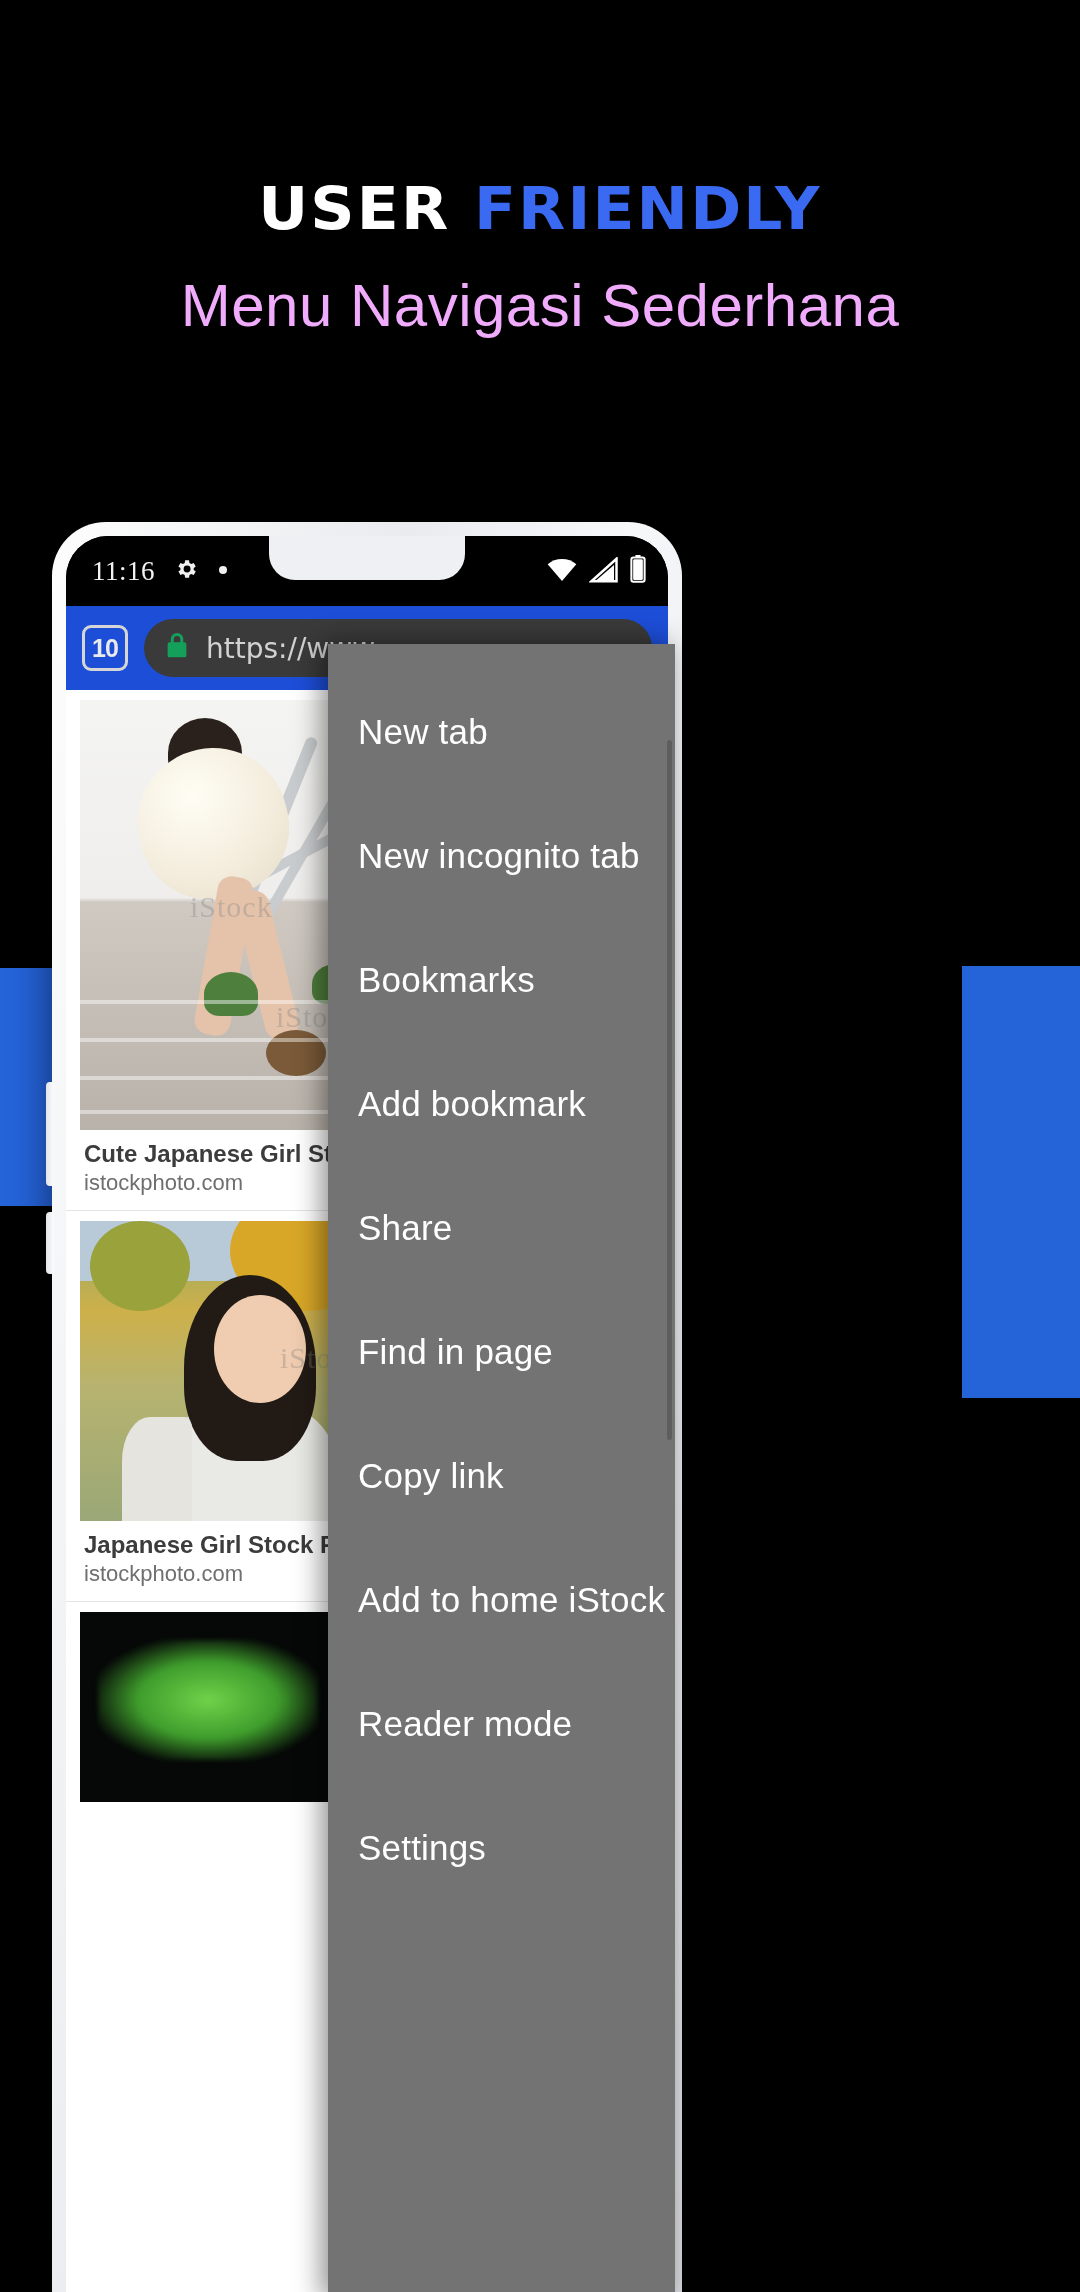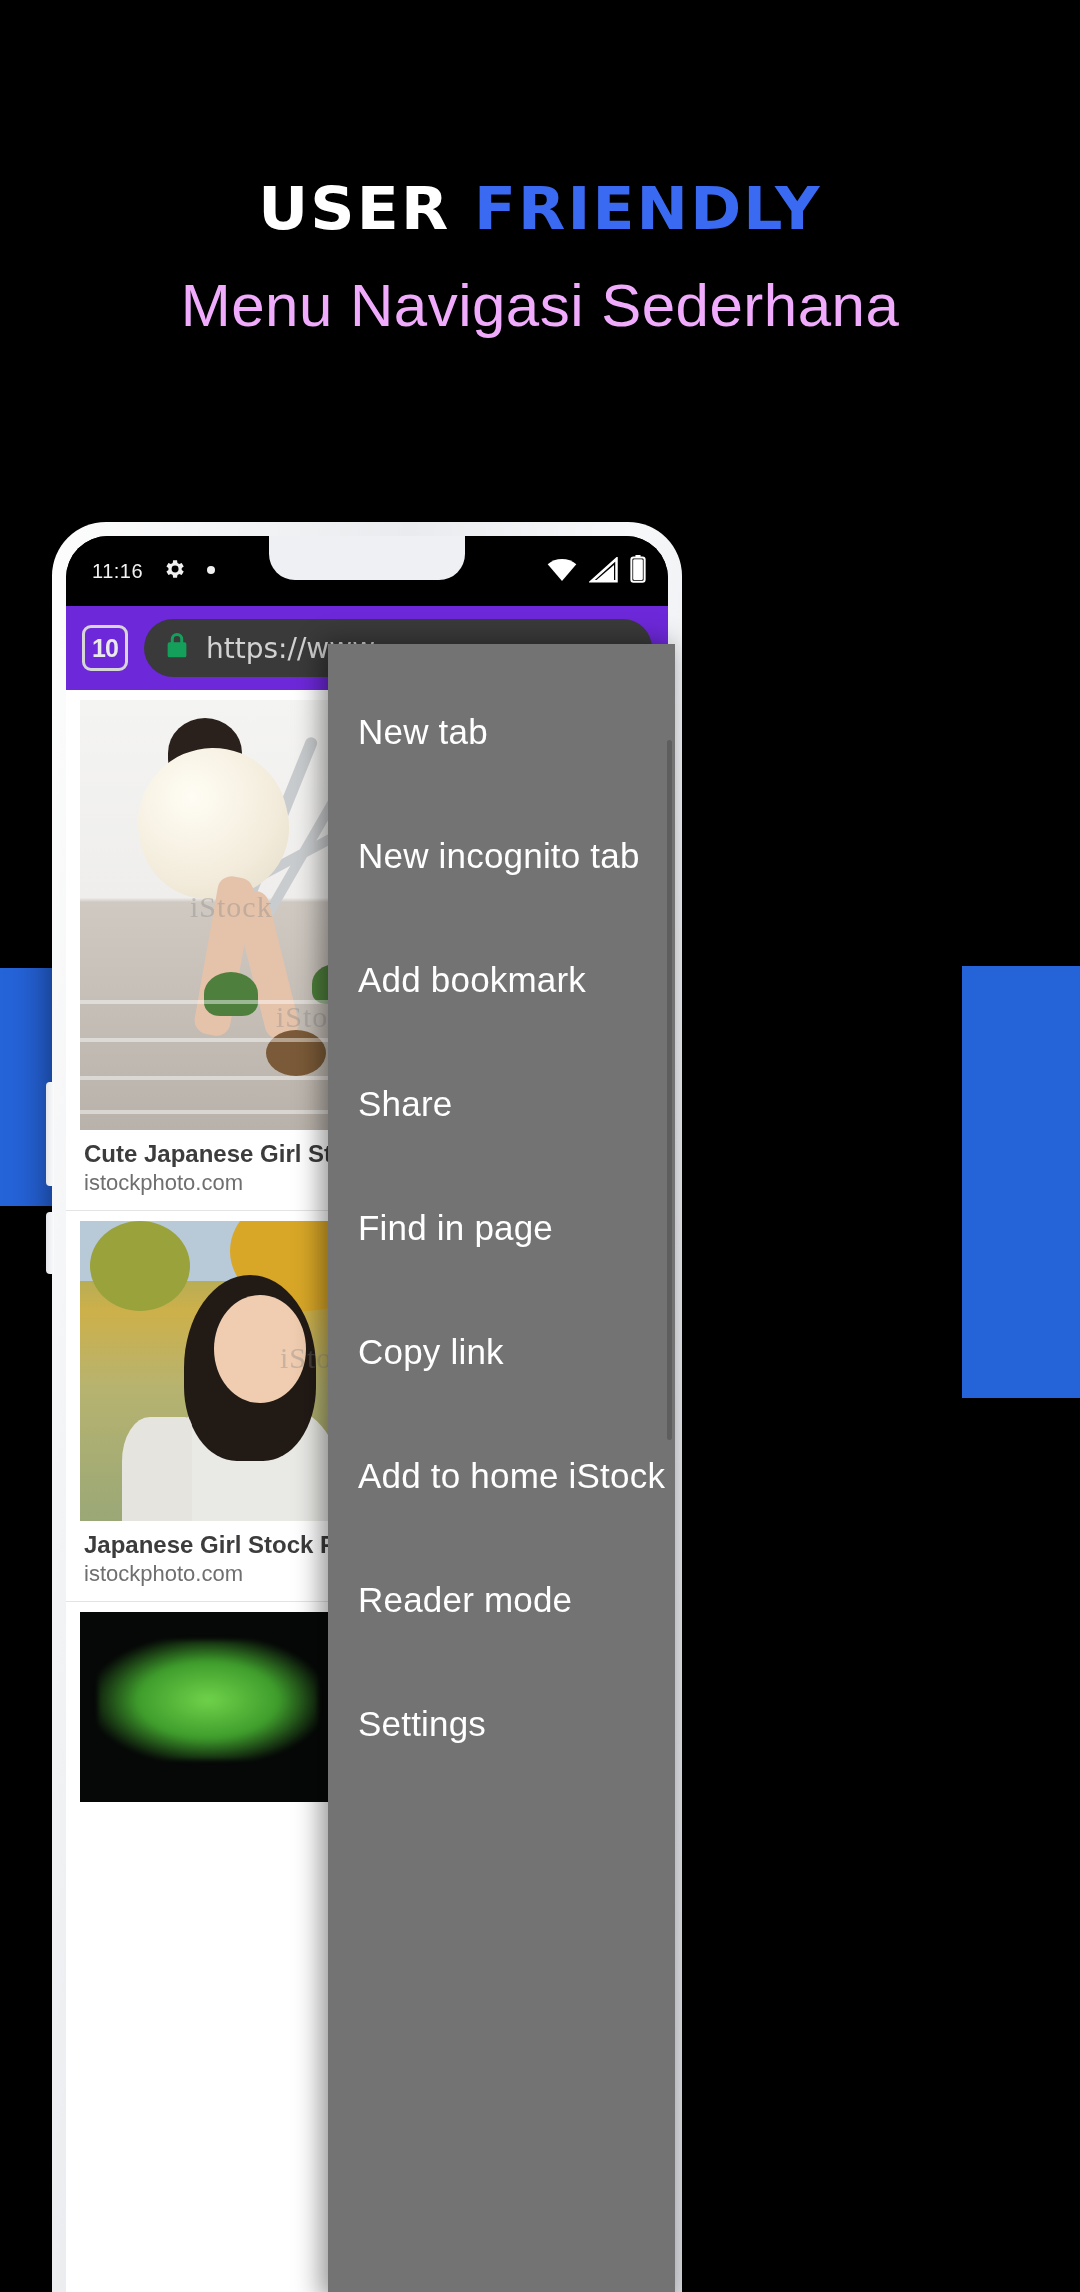--- a/index.html
+++ b/index.html
@@ -95,29 +95,29 @@
   #statusbar {
     position:relative;
     height:70px;
     background:#000;
     display:flex;
     align-items:center;
     padding:0 22px 0 26px;
     z-index:5;
   }
   #sb-left { display:flex; align-items:center; gap:18px; }
-  #sb-time { color:#f2f2f2; font-size:20px; letter-spacing:.5px; }
+  #sb-time { color:#f2f2f2; font-size:27px; letter-spacing:.5px;font-family:Liberation Serif, serif; }
   #sb-right { margin-left:auto; display:flex; align-items:flex-end; gap:11px; }
   .sb-ico { display:block; }
 
   
   #browser-bar {
     position:relative;
     height:84px;
-    background:#6d28d9;
+    background:#1d4ed8;
     display:flex;
     align-items:center;
     padding:16px 16px;
     gap:16px;
     z-index:4;
   }
   #tab-counter {
     flex:none;
     width:46px; height:46px;
     border:3px solid #d6d6d6;
@@ -410,20 +410,21 @@
           </div>
         </div>
 
       </div>
     </div>
   </div>
 
   <div id="overflow-menu">
     <div class="menu-item">New tab</div>
     <div class="menu-item">New incognito tab</div>
+    <div class="menu-item">Bookmarks</div>
     <div class="menu-item">Add bookmark</div>
     <div class="menu-item">Share</div>
     <div class="menu-item">Find in page</div>
     <div class="menu-item">Copy link</div>
     <div class="menu-item">Add to home iStock</div>
     <div class="menu-item">Reader mode</div>
     <div class="menu-item">Settings</div>
     <div id="menu-scroll-track"></div>
   </div>
 

